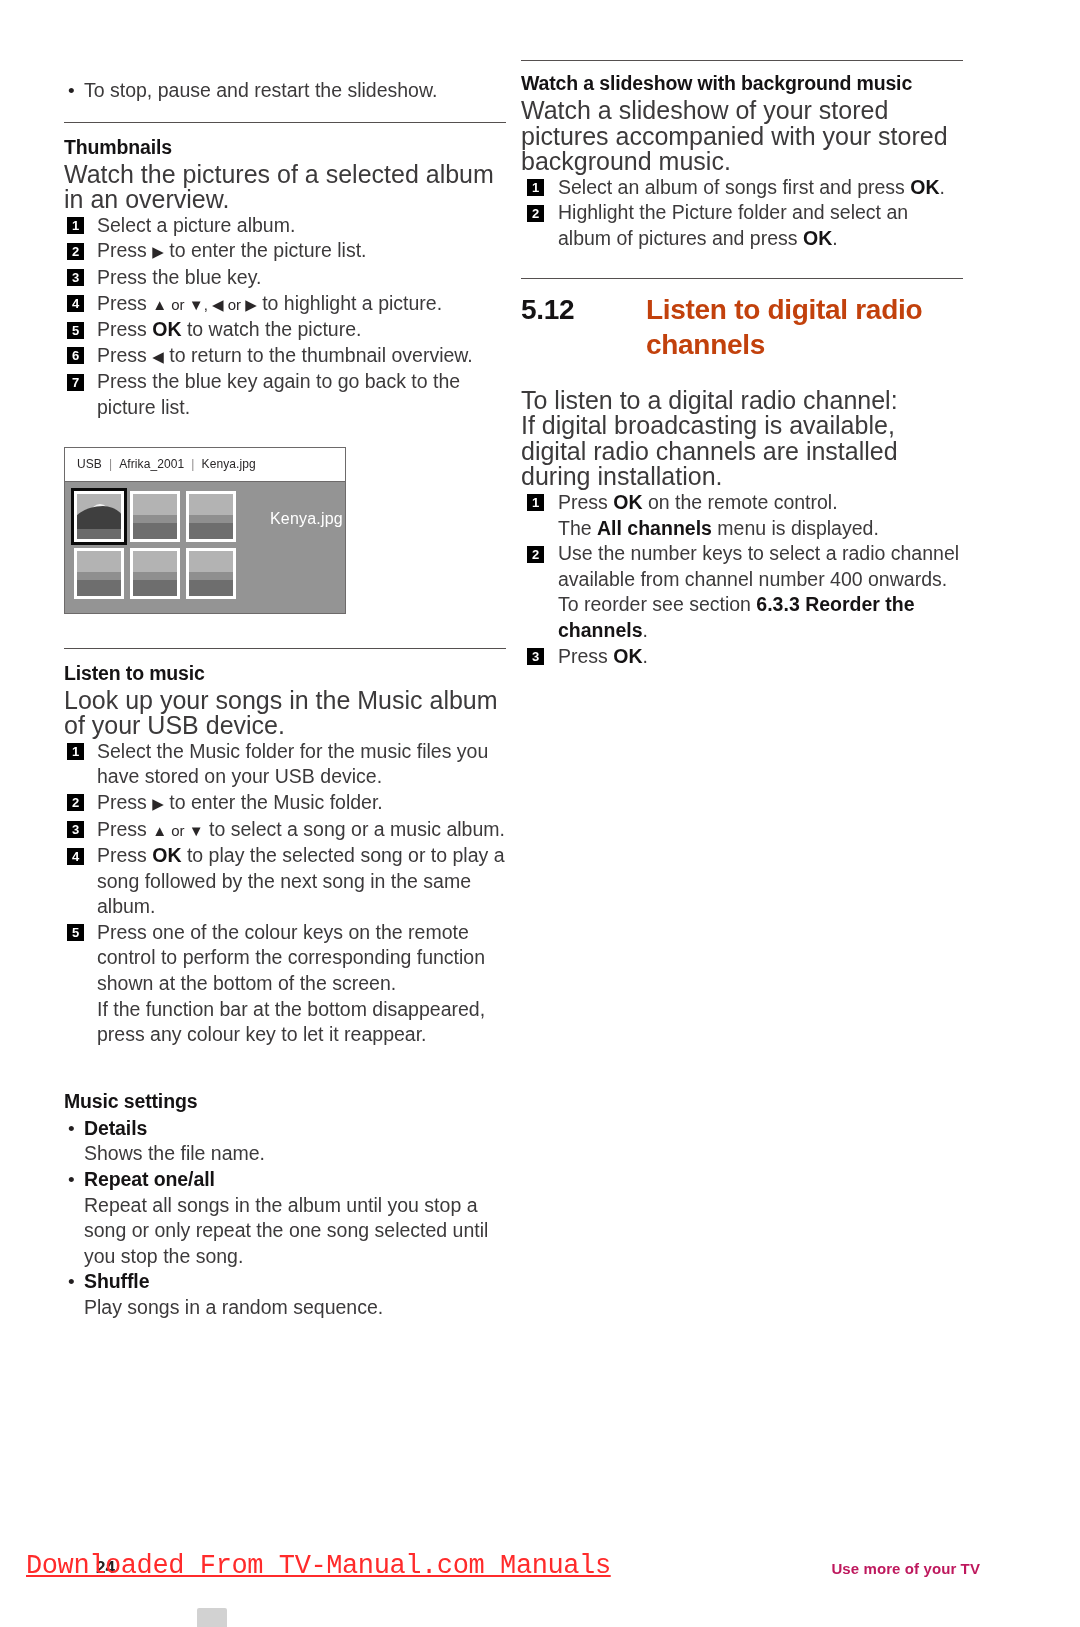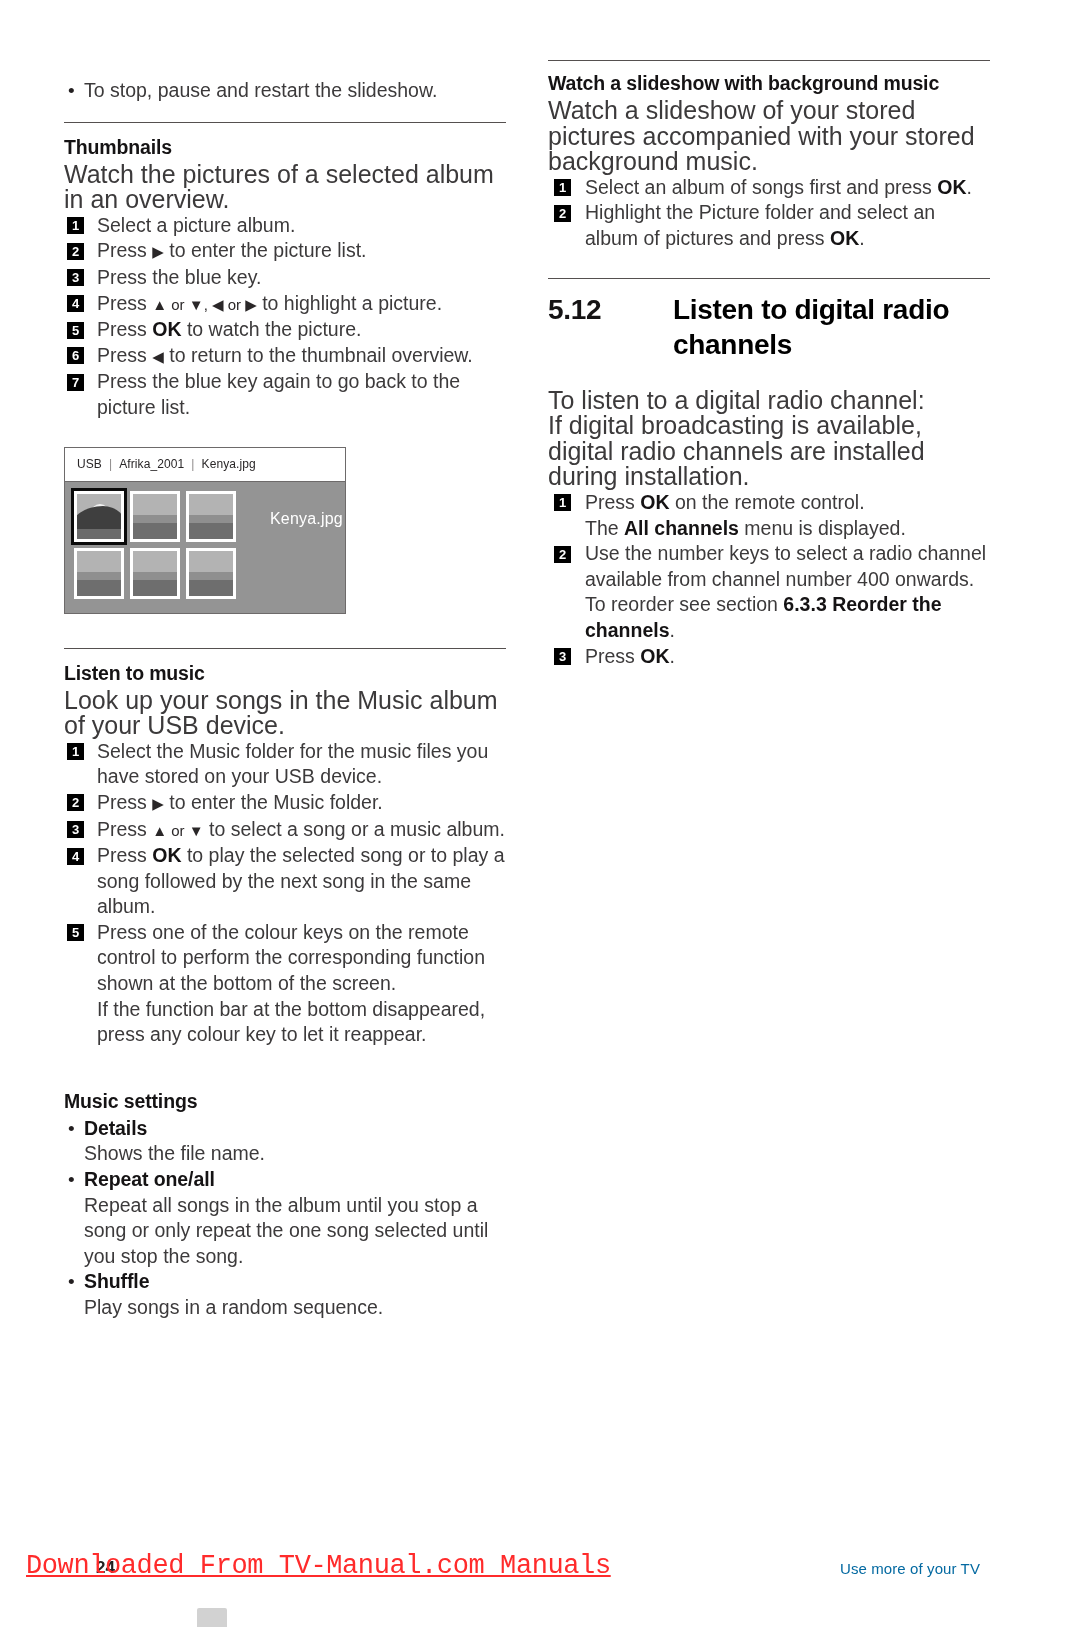--- a/index.html
+++ b/index.html
@@ -21,21 +21,21 @@
     top: 0; left: 0;
     width: 1080px;
     height: 1627px;
   }
 
   .col {
     position: absolute;
     width: 442px;
   }
   .col-left  { left: 64px;  top: 78px; }
-  .col-right { left: 548px; top: 60px; }
+  .col-right { left: 521px; top: 60px; }
 
   
   .rule {
     border: 0;
     border-top: 1.3px solid #55504f;
     margin: 0 0 11px 0;
     height: 0;
     width: 100%;
   }
   .rule.tight { margin-bottom: 9px; }
@@ -144,21 +144,21 @@
     line-height: 35px;
     width: 81px;
     flex: 0 0 81px;
     color: #151314;
     letter-spacing: -0.3px;
   }
   .sec-title {
     font-size: 28px;
     font-weight: bold;
     line-height: 35px;
-    color: #000000;
+    color: #c2410c;
     letter-spacing: -0.3px;
   }
 
   
   .figure {
     width: 282px;
     border: 1.2px solid #6d6a6a;
     background: #ffffff;
     margin: 0;
   }
@@ -244,22 +244,22 @@
     font-size: 17px;
     font-weight: bold;
     color: #231f20;
     margin-left: 34px;
   }
   .footer-right {
     position: absolute;
     right: 100px;
     top: 1560px;
     font-size: 15px;
-    color: #0369a1;
-    font-weight: 400;
+    color: #be185d;
+    font-weight: 700;
     letter-spacing: 0.1px;
   }
   .watermark {
     position: absolute;
     left: 26px;
     top: 1551px;
     font-family: Liberation Mono, monospace;
     font-size: 27px;
     color: #ff2b2b;
     text-decoration: underline;

